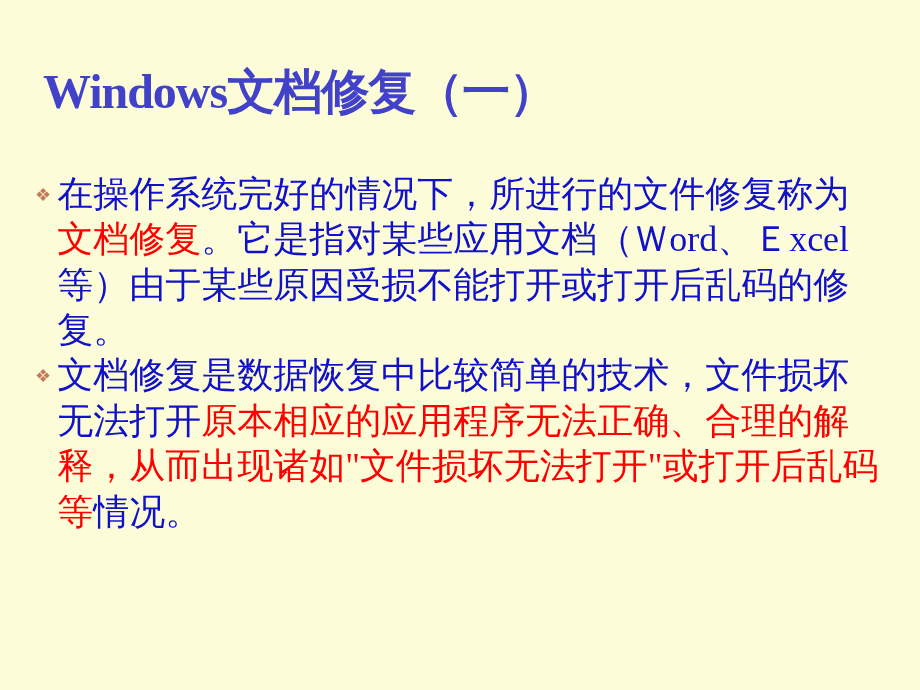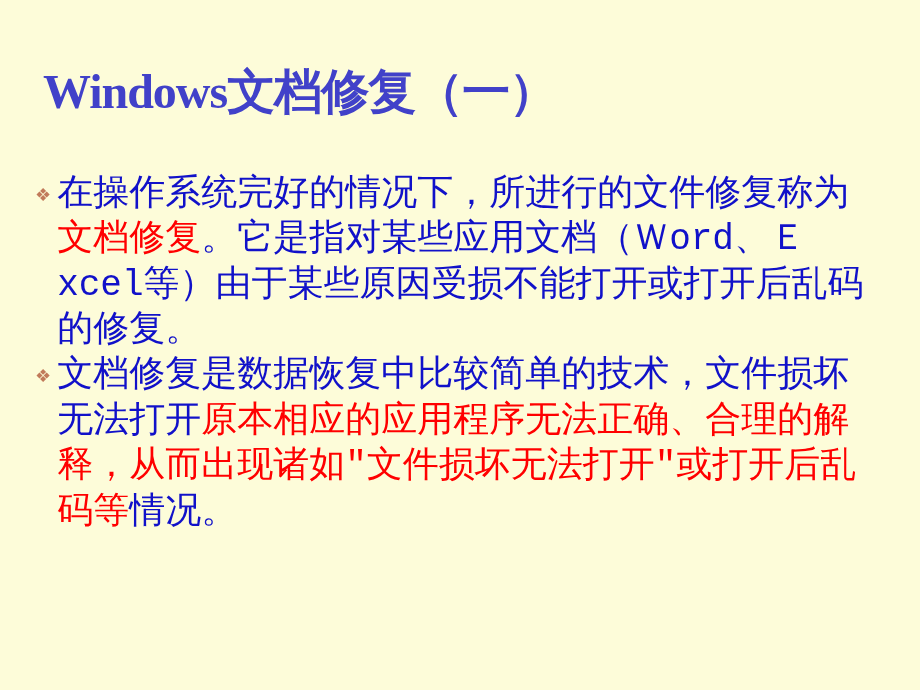--- a/index.html
+++ b/index.html
@@ -32,21 +32,21 @@
       color: #c17a5a;
       font-size: 18px;
       margin-top: 12px;
       margin-right: 6px;
       flex-shrink: 0;
     }
     .content {
       font-size: 36px;
       line-height: 1.26;
       color: #1111c9;
-      font-family: Liberation Mono, monospace;
+      font-family: Liberation Serif, serif;
       letter-spacing: 0px;
     }
     .highlight {
       color: #ff0000;
     }
   </style>
 </head>
 <body>
 
 <h1 class="title">Windows文档修复（一）</h1>

